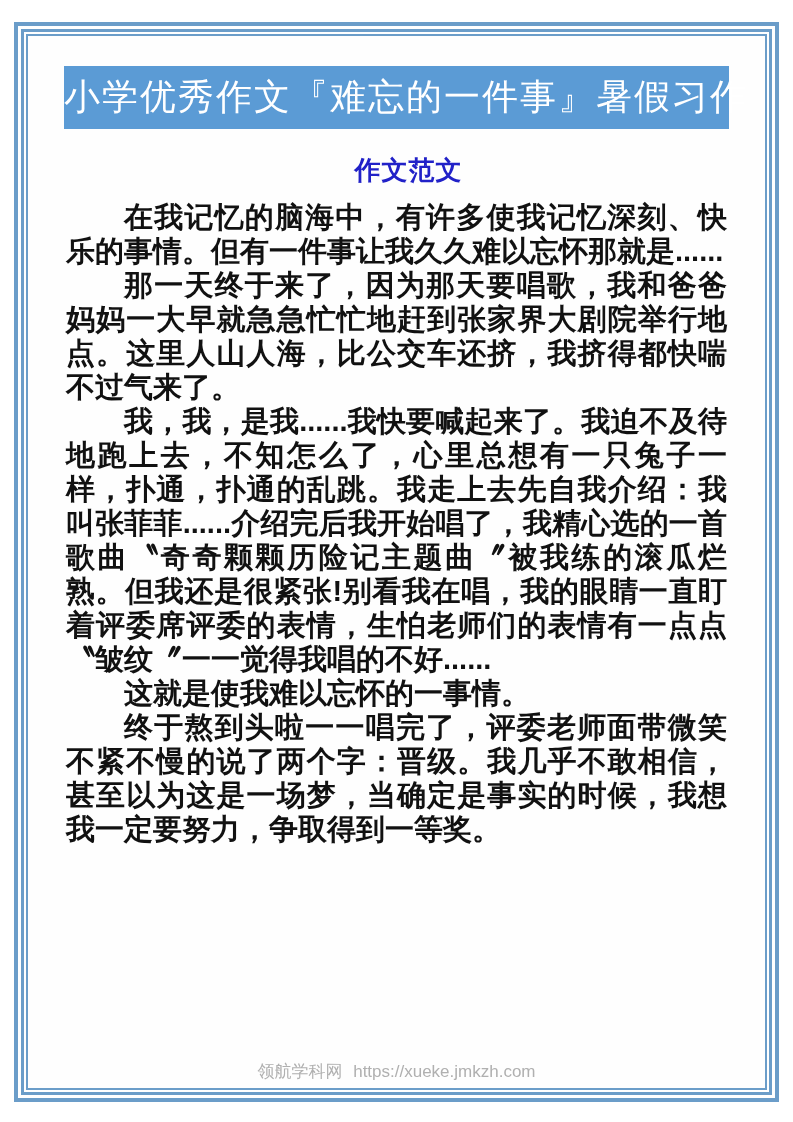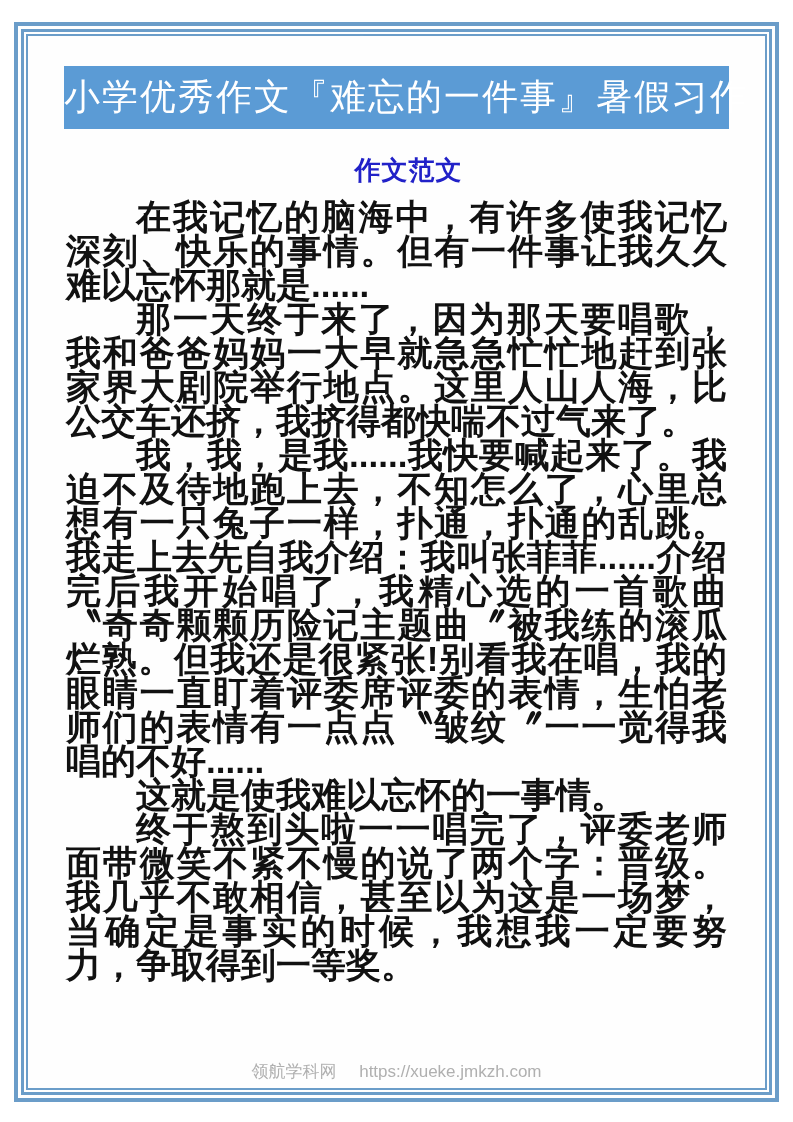--- a/index.html
+++ b/index.html
@@ -54,40 +54,40 @@
     text-align: center;
     color: #2121c8;
     font-size: 26px;
     font-weight: bold;
     letter-spacing: 1px;
     margin-left: 24px;
   }
   .essay {
     padding: 0 38px;
     color: #111111;
-    font-size: 35px;
+    font-size: 29px;
     line-height: 34px;
     font-weight: 600;
     text-align: justify;
   }
   .essay p {
     margin: 0;
     text-indent: 2em;
   }
   .watermark {
     position: absolute;
     bottom: 5px;
     left: 0;
     width: 100%;
     text-align: center;
     color: #b0b0b0;
     font-size: 17px;
     font-weight: 400;
   }
-  .watermark span { margin: 0 9px; }
+  .watermark span { margin: 0 3px; }
 </style>
 </head>
 <body>
 
 <div class="page">
   <div class="frame-outer">
     <div class="frame-mid">
       <div class="frame-inner">
 
         <div class="banner">小学优秀作文『难忘的一件事』暑假习作</div>

